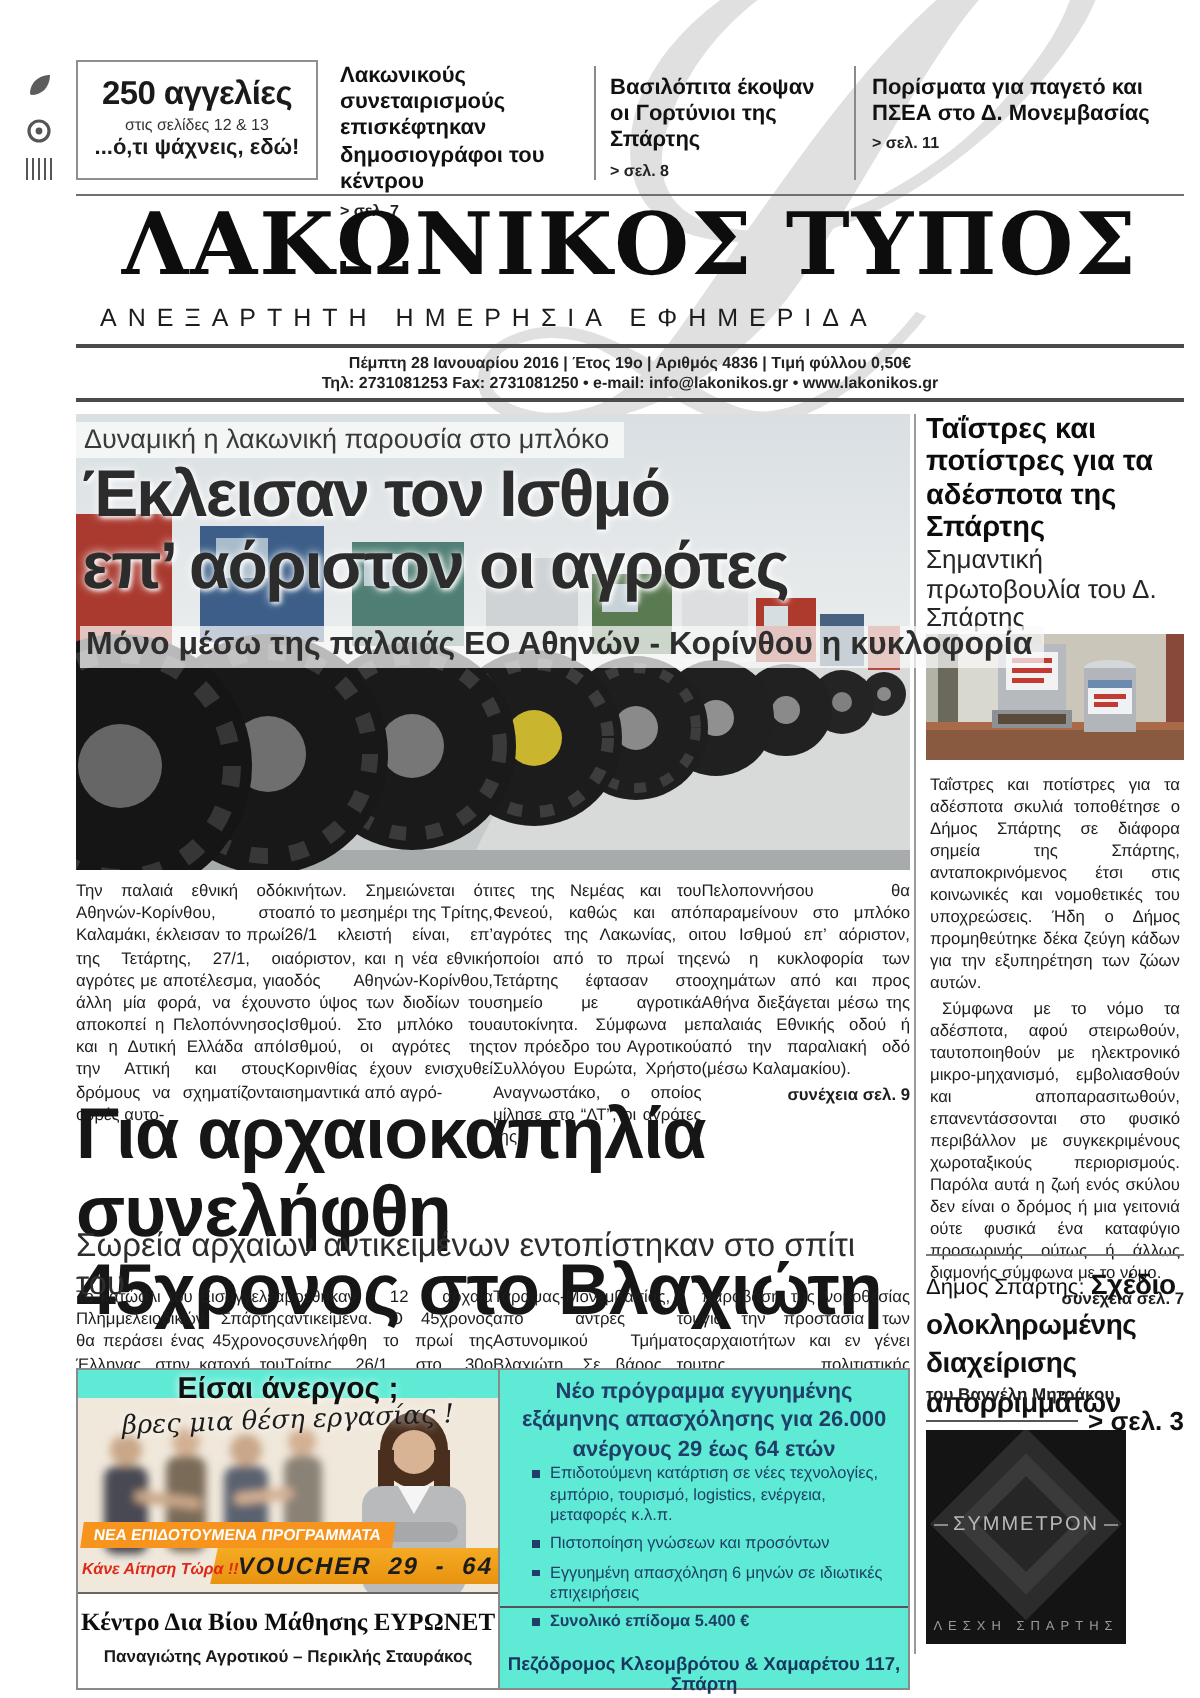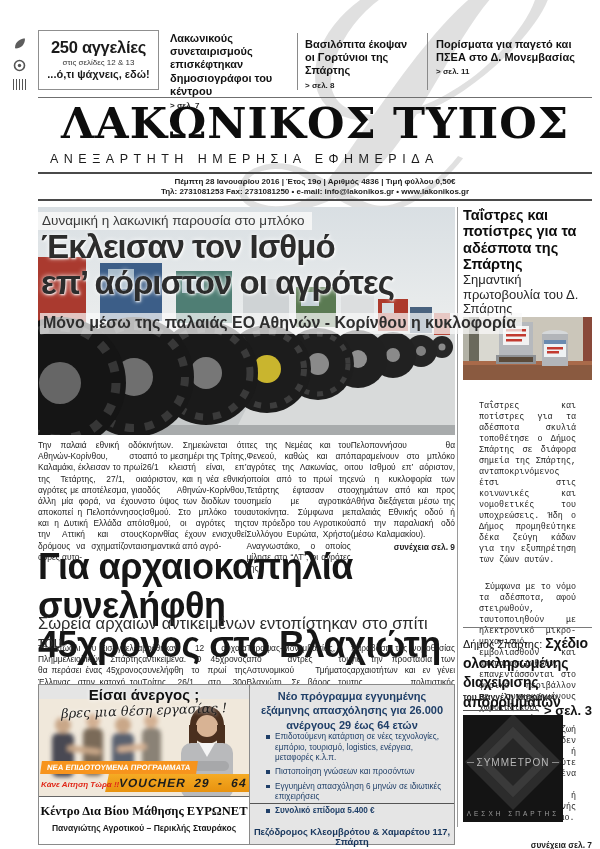--- a/index.html
+++ b/index.html
@@ -58,21 +58,21 @@
   .cont{font-weight:bold;text-align:right;margin-top:1px;}
 
   
   #story2-headline{left:38px;top:548px;width:417px;font-size:36px;font-weight:bold;line-height:1.08;
                    letter-spacing:-0.5px;color:#161616;}
   #story2-subhead{left:38px;top:614px;width:417px;font-size:16.5px;color:#2d2d2d;}
   #story2-cols{top:643px;height:36px;}
 
   
   #bottom-ad{left:38px;top:684px;width:417px;height:161px;border:1px solid #8a8a8a;box-sizing:border-box;
-             display:flex;background:#e5e5e5;}
+             display:flex;background:#5eead4;}
   #ad-left{position:relative;width:210px;height:100%;overflow:hidden;}
   #ad-left-photo{position:absolute;left:0;top:14px;width:210px;height:100px;}
   #ad-h1{position:absolute;left:0;top:1px;width:210px;text-align:center;font-size:15px;font-weight:bold;color:#101010;
          text-shadow:0 0 4px #fff;z-index:2;}
   #ad-h2{position:absolute;left:0;top:18px;width:210px;text-align:center;font-family:"DejaVu Serif",serif;
          font-style:italic;font-size:13px;color:#1c1c1c;transform:rotate(-2deg);text-shadow:0 0 4px #fff;z-index:2;}
   #ad-banner{position:absolute;left:2px;top:76px;background:#f7941d;color:#fff;font-size:7.8px;font-weight:bold;
              padding:2px 6px;transform:skewX(-8deg);z-index:2;white-space:nowrap;}
   #ad-cta{position:absolute;left:2px;top:95px;color:#e02818;font-size:8px;font-weight:bold;font-style:italic;z-index:3;}
   #ad-voucher{position:absolute;left:68px;top:89px;background:linear-gradient(#f5ab24,#e8920f);color:#1c1c1c;
@@ -91,21 +91,21 @@
   #ad-right-footer{position:absolute;left:0;bottom:0;width:100%;height:40px;border-top:1px solid #555;
                    text-align:center;color:#17365d;}
   #ad-addr{font-size:9.3px;font-weight:bold;margin-top:23px;}
   #ad-phones{font-size:9.3px;font-weight:bold;margin-top:3px;letter-spacing:.5px;}
 
   
   #sb-title{left:463px;top:207px;width:129px;font-size:14.5px;font-weight:bold;line-height:1.13;color:#0c0c0c;}
   #sb-subtitle{left:463px;top:273px;width:129px;font-size:13px;line-height:1.12;color:#262626;}
   #sb-photo{left:463px;top:317px;width:129px;height:63px;overflow:hidden;}
   #sb-body{left:463px;top:385px;width:129px;font-size:8.4px;line-height:1.31;text-align:justify;color:#1d1d1d;}
-  #sb-body p{margin:16px;font-family:Liberation Mono, monospace;}
+  #sb-body p{margin:2px;}
   #sb-body p+p{text-indent:6px;}
   #sb-cont{font-weight:bold;text-align:right;margin-top:1px;}
   #sb-rule{left:463px;top:627px;width:129px;height:1px;background:#7a7a7a;}
   #sb2{left:463px;top:633px;width:129px;line-height:1.22;color:#111;}
   #sb2-prefix{font-size:11px;}
   #sb2-title{font-size:14px;font-weight:bold;letter-spacing:-0.2px;}
   #sb2-byline{left:463px;top:692px;width:129px;font-size:8.5px;font-weight:bold;color:#222;}
   #sb2-pageline{left:463px;top:703px;width:129px;display:flex;align-items:center;}
   #sb2-pageline .ln{flex:1;border-top:1px solid #555;margin-right:5px;}
   #sb2-page{font-size:13px;font-weight:bold;color:#111;}

